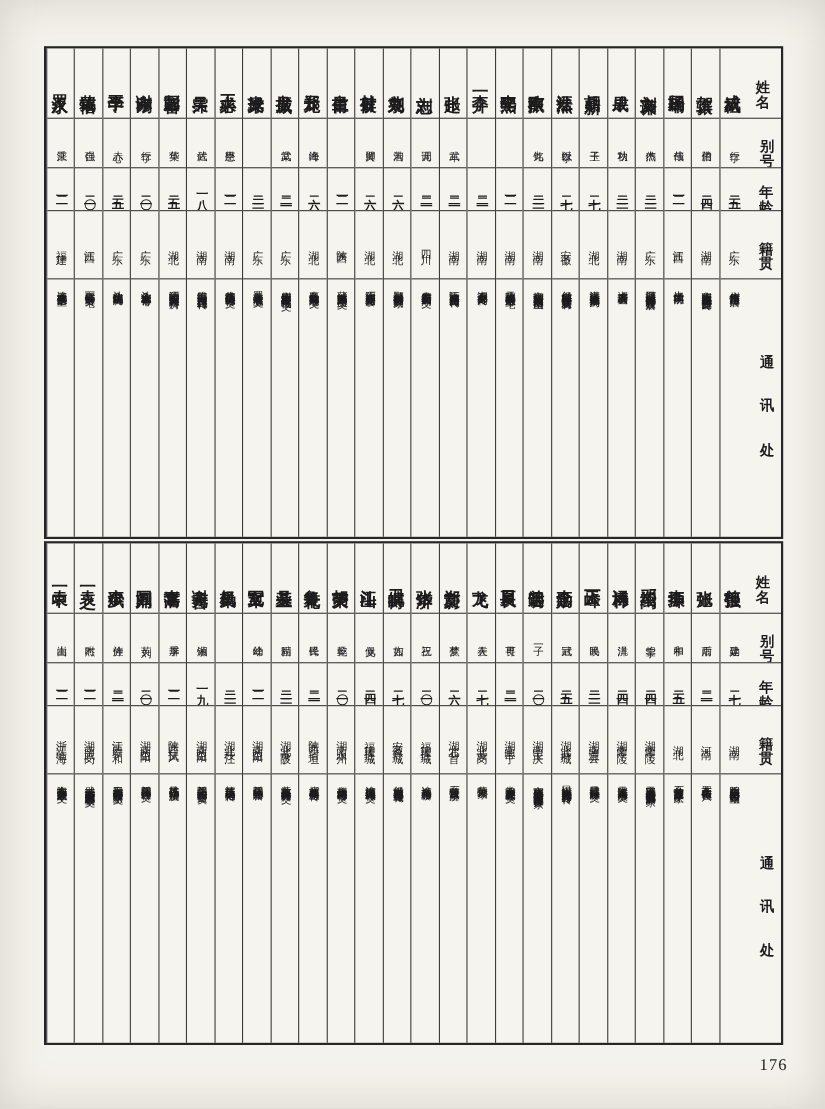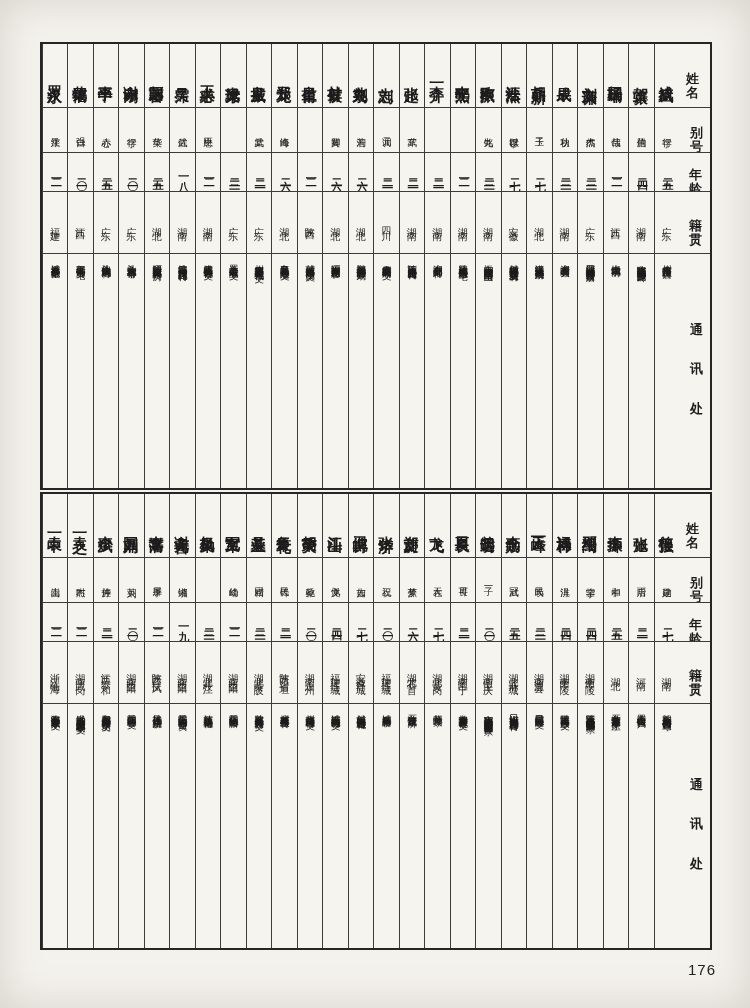--- a/index.html
+++ b/index.html
@@ -24,21 +24,21 @@
   .c-alias{height:45px;font-size:9.5px;text-align:center;padding-right:6px;line-height:12px;}
   .c-age{height:39px;font-size:11px;text-align:center;letter-spacing:2px;
         padding-right:5px;line-height:14px;font-weight:600;}
   .c-native{height:62px;font-size:10px;text-align:center;letter-spacing:.38em;
         padding-right:6px;line-height:13px;}
   .c-addr{flex:1 1 auto;font-size:9.5px;text-align:start;letter-spacing:.5px;
         padding:3px 6px 2px 0;line-height:11.5px;}
   .hcol .cell{font-weight:700;text-align:center;font-size:13px;}
   .h2{letter-spacing:1.05em;padding-right:8px;}
   .h-addr{letter-spacing:3.1em;padding-right:8px;}
-  #page-number{position:absolute;right:34px;bottom:30px;font-family:Liberation Sans, sans-serif;
+  #page-number{position:absolute;right:34px;bottom:30px;font-family:Liberation Serif, serif;
         font-size:15px;color:#222;letter-spacing:1px;}
 </style>
 </head>
 <body>
 
 <div id="page">
 
   <div id="table-top" class="register">
     <div class="col hcol">
       <div class="cell c-name h2">姓名</div>

